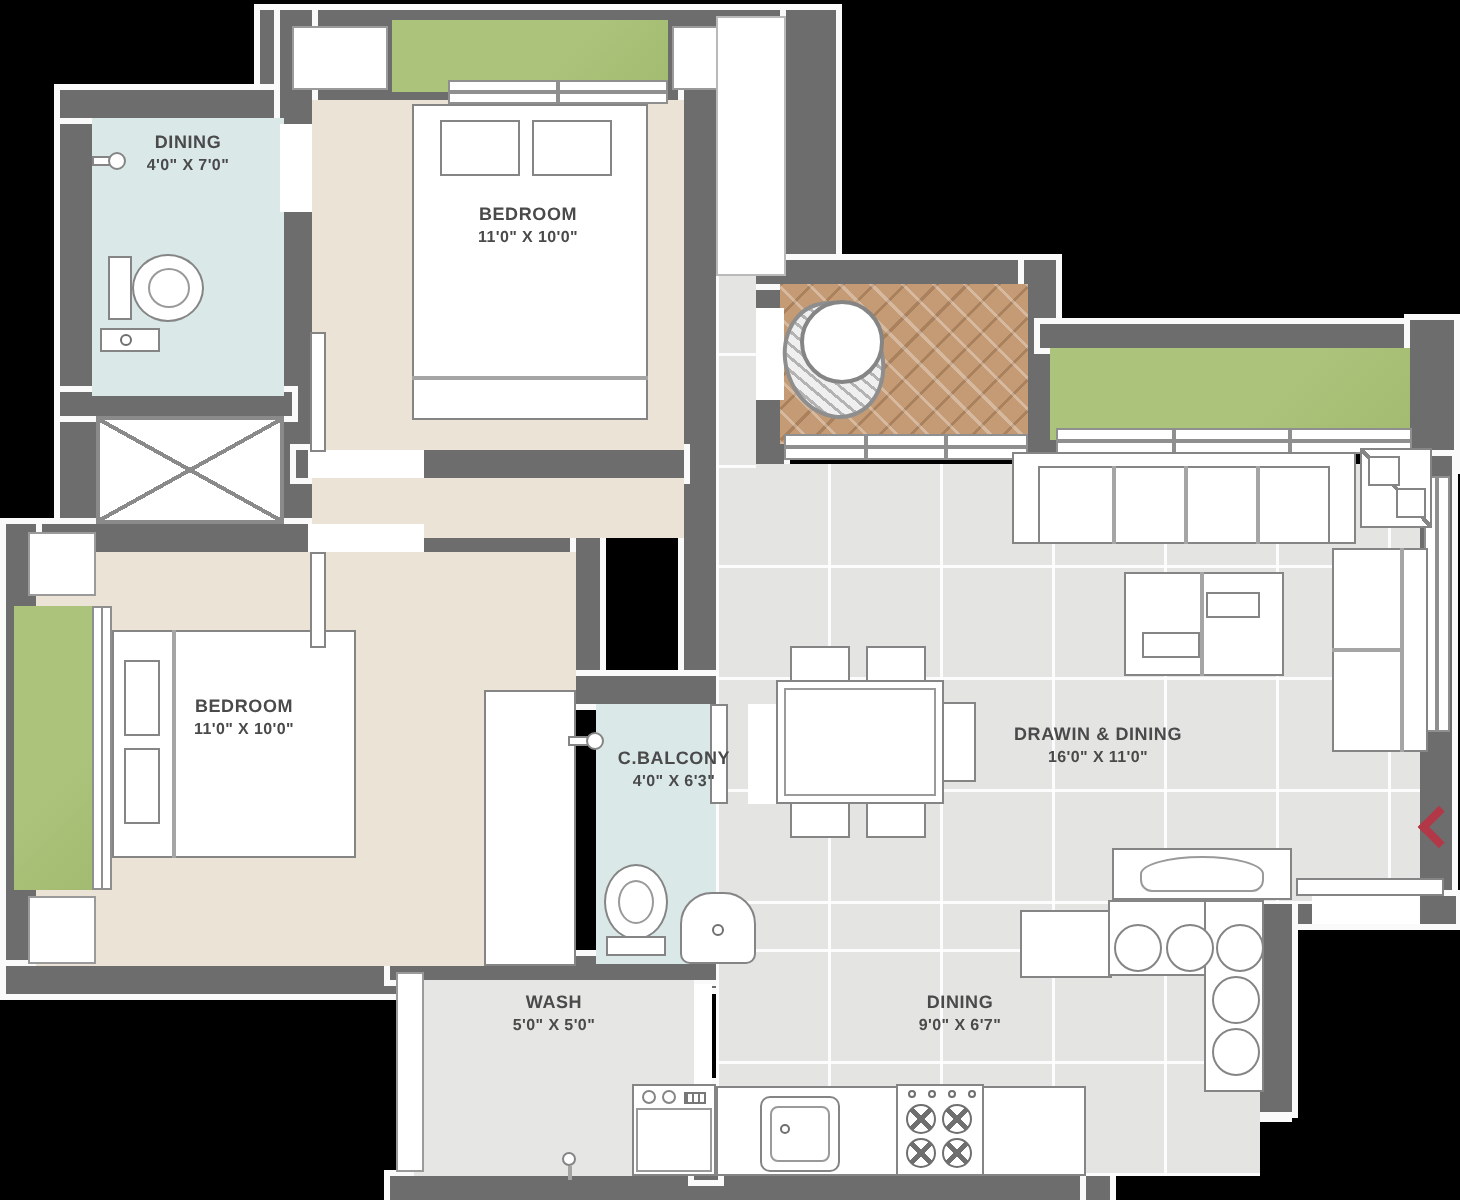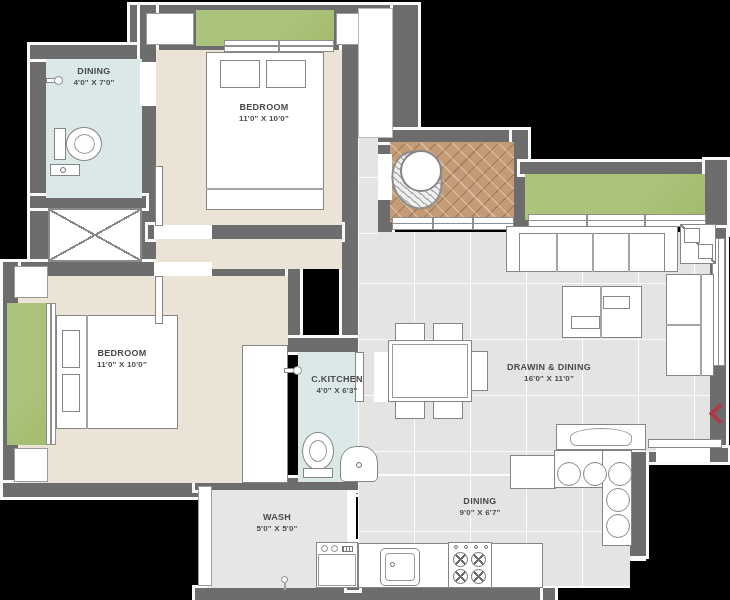--- a/index.html
+++ b/index.html
@@ -220,31 +220,31 @@
   </div>
   <div class="rlabel" style="left:196px;top:102px;width:136px">
     <div class="nm">BEDROOM</div>
     <div class="dm">11'0" X 10'0"</div>
   </div>
   <div class="rlabel" style="left:52px;top:348px;width:140px">
     <div class="nm">BEDROOM</div>
     <div class="dm">11'0" X 10'0"</div>
   </div>
   <div class="rlabel" style="left:288px;top:374px;width:98px">
-    <div class="nm">C.KITCHEN</div>
+    <div class="nm">C.BALCONY</div>
     <div class="dm">4'0" X 6'3"</div>
   </div>
   <div class="rlabel" style="left:469px;top:362px;width:160px">
     <div class="nm">DRAWIN &amp; DINING</div>
     <div class="dm">16'0" X 11'0"</div>
   </div>
   <div class="rlabel" style="left:410px;top:496px;width:140px">
     <div class="nm">DINING</div>
     <div class="dm">9'0" X 6'7"</div>
   </div>
-  <div class="rlabel" style="left:217px;top:512px;width:120px">
+  <div class="rlabel" style="left:217px;top:496px;width:120px">
     <div class="nm">WASH</div>
     <div class="dm">5'0" X 5'0"</div>
   </div>
 
   <div class="chevron" style="left:712px;top:406px"></div>
 
 </div>
 
 </body></html>

